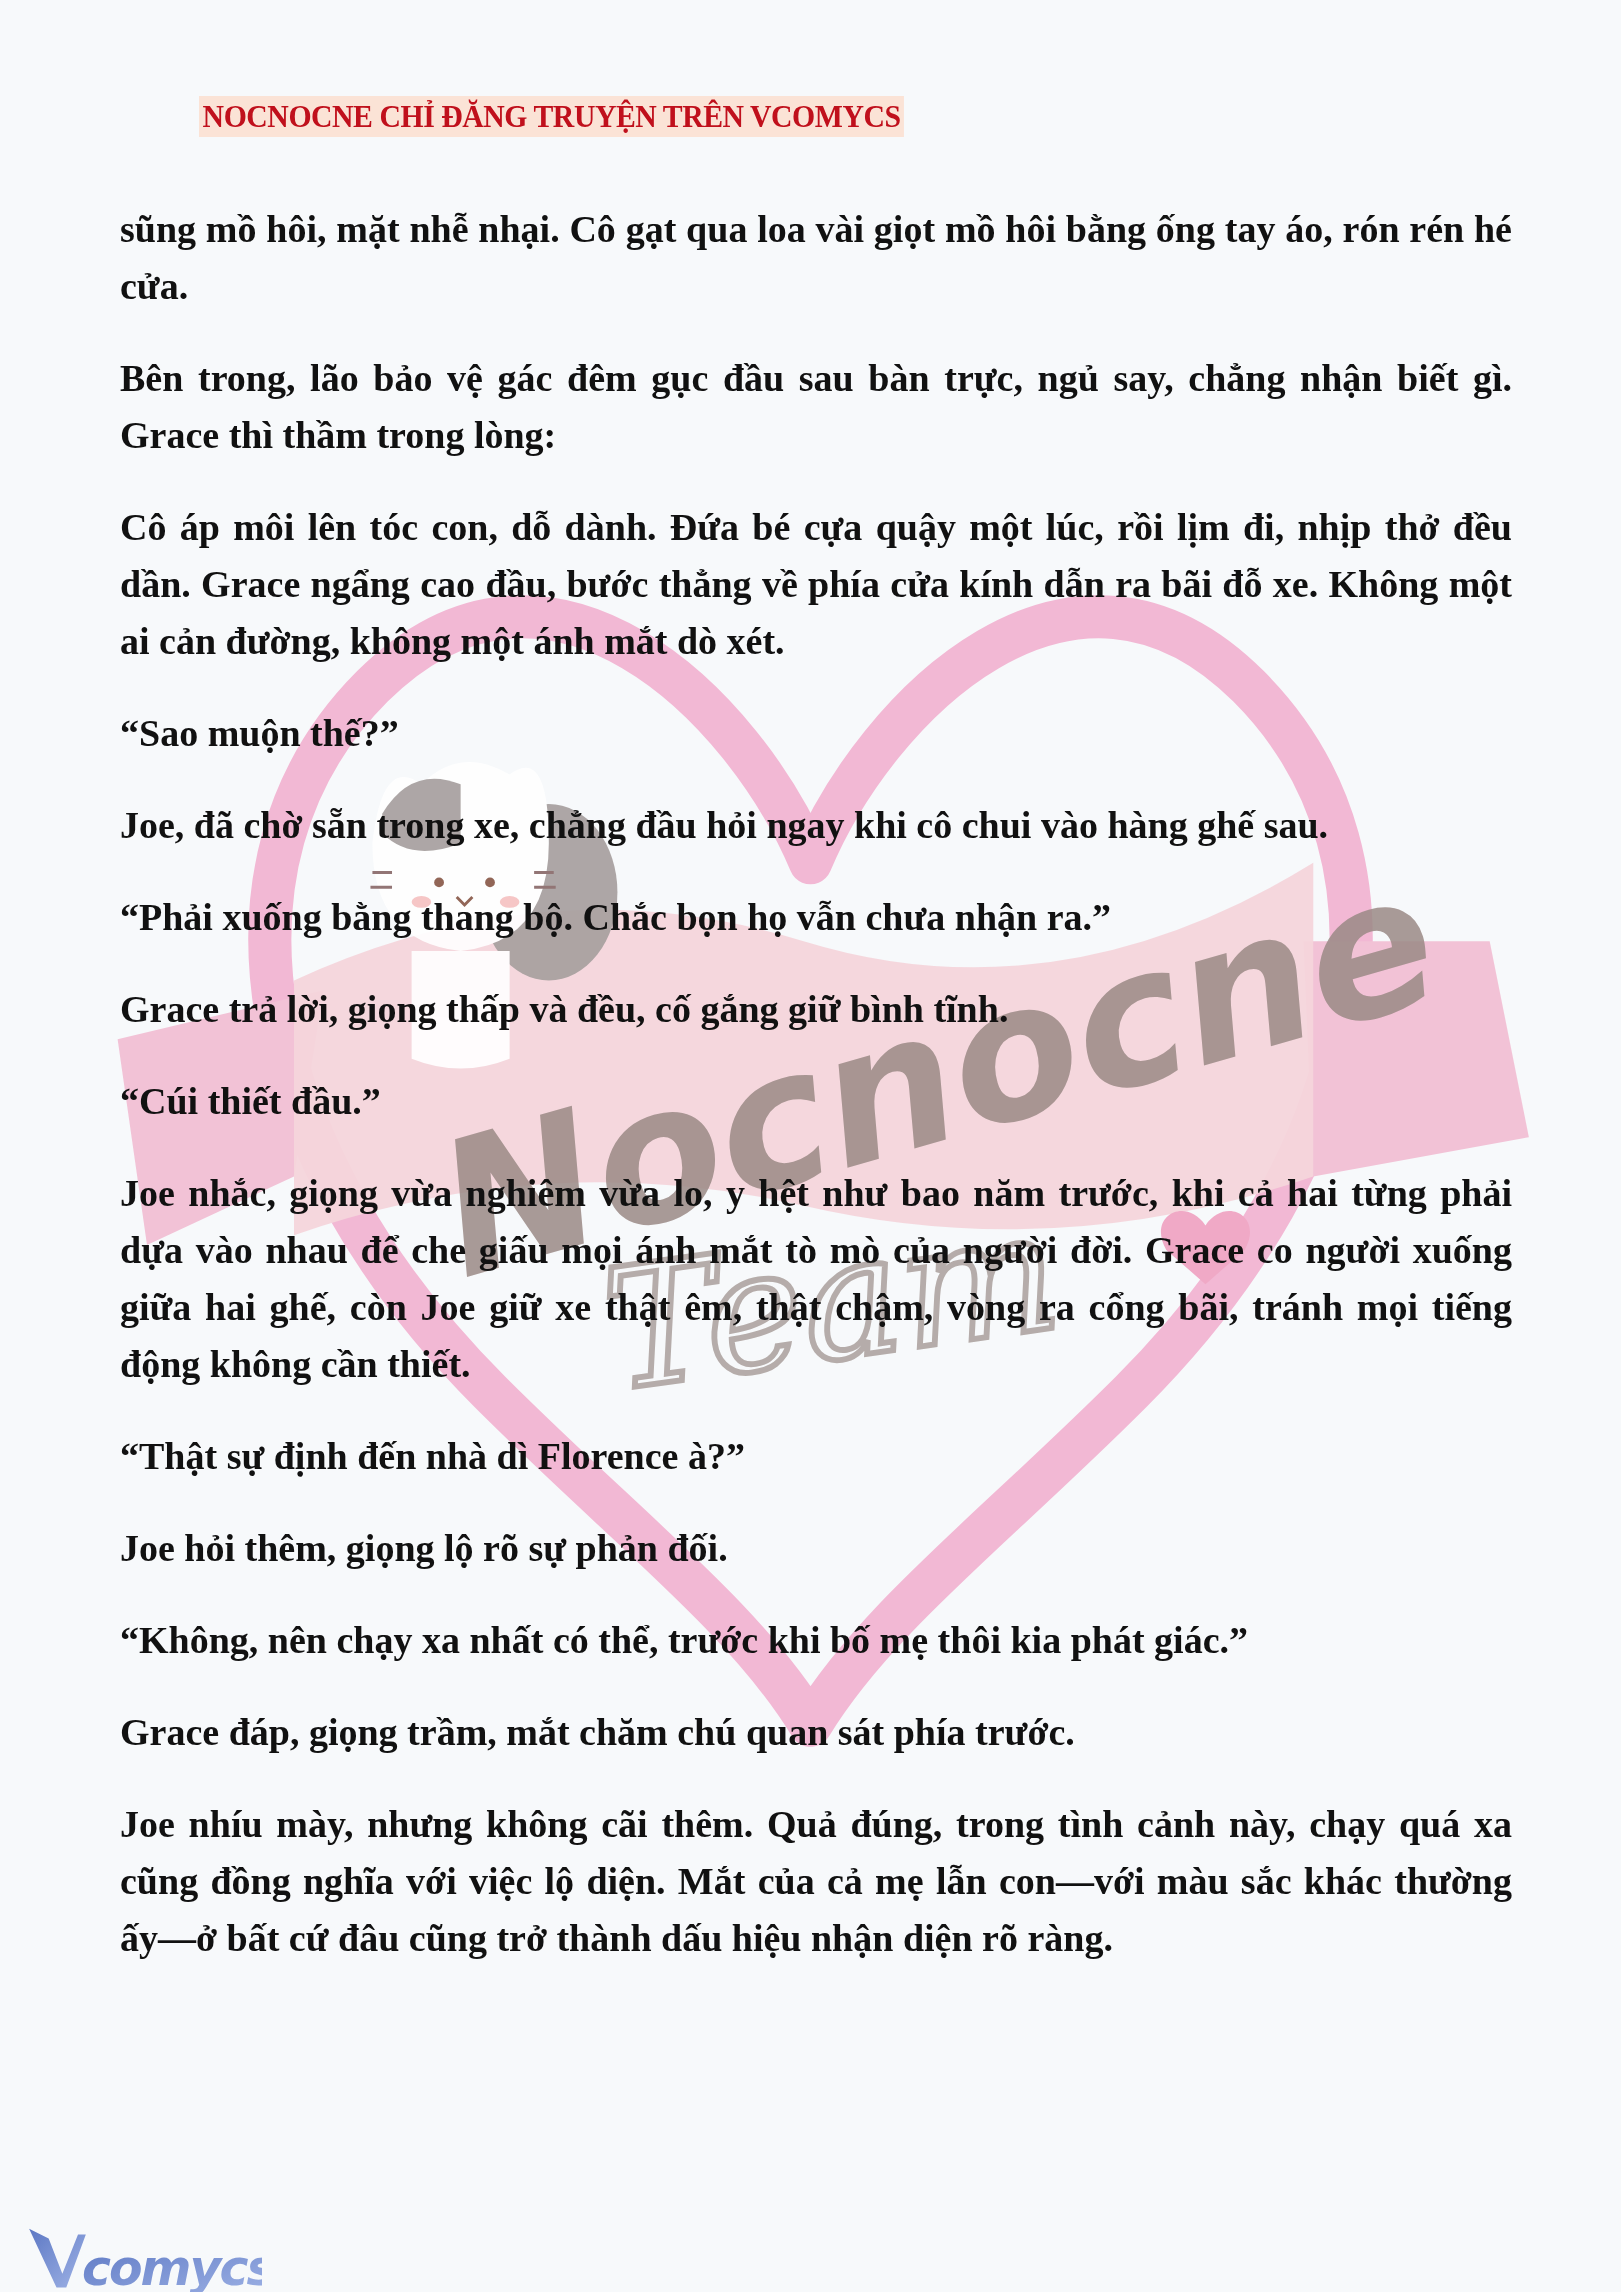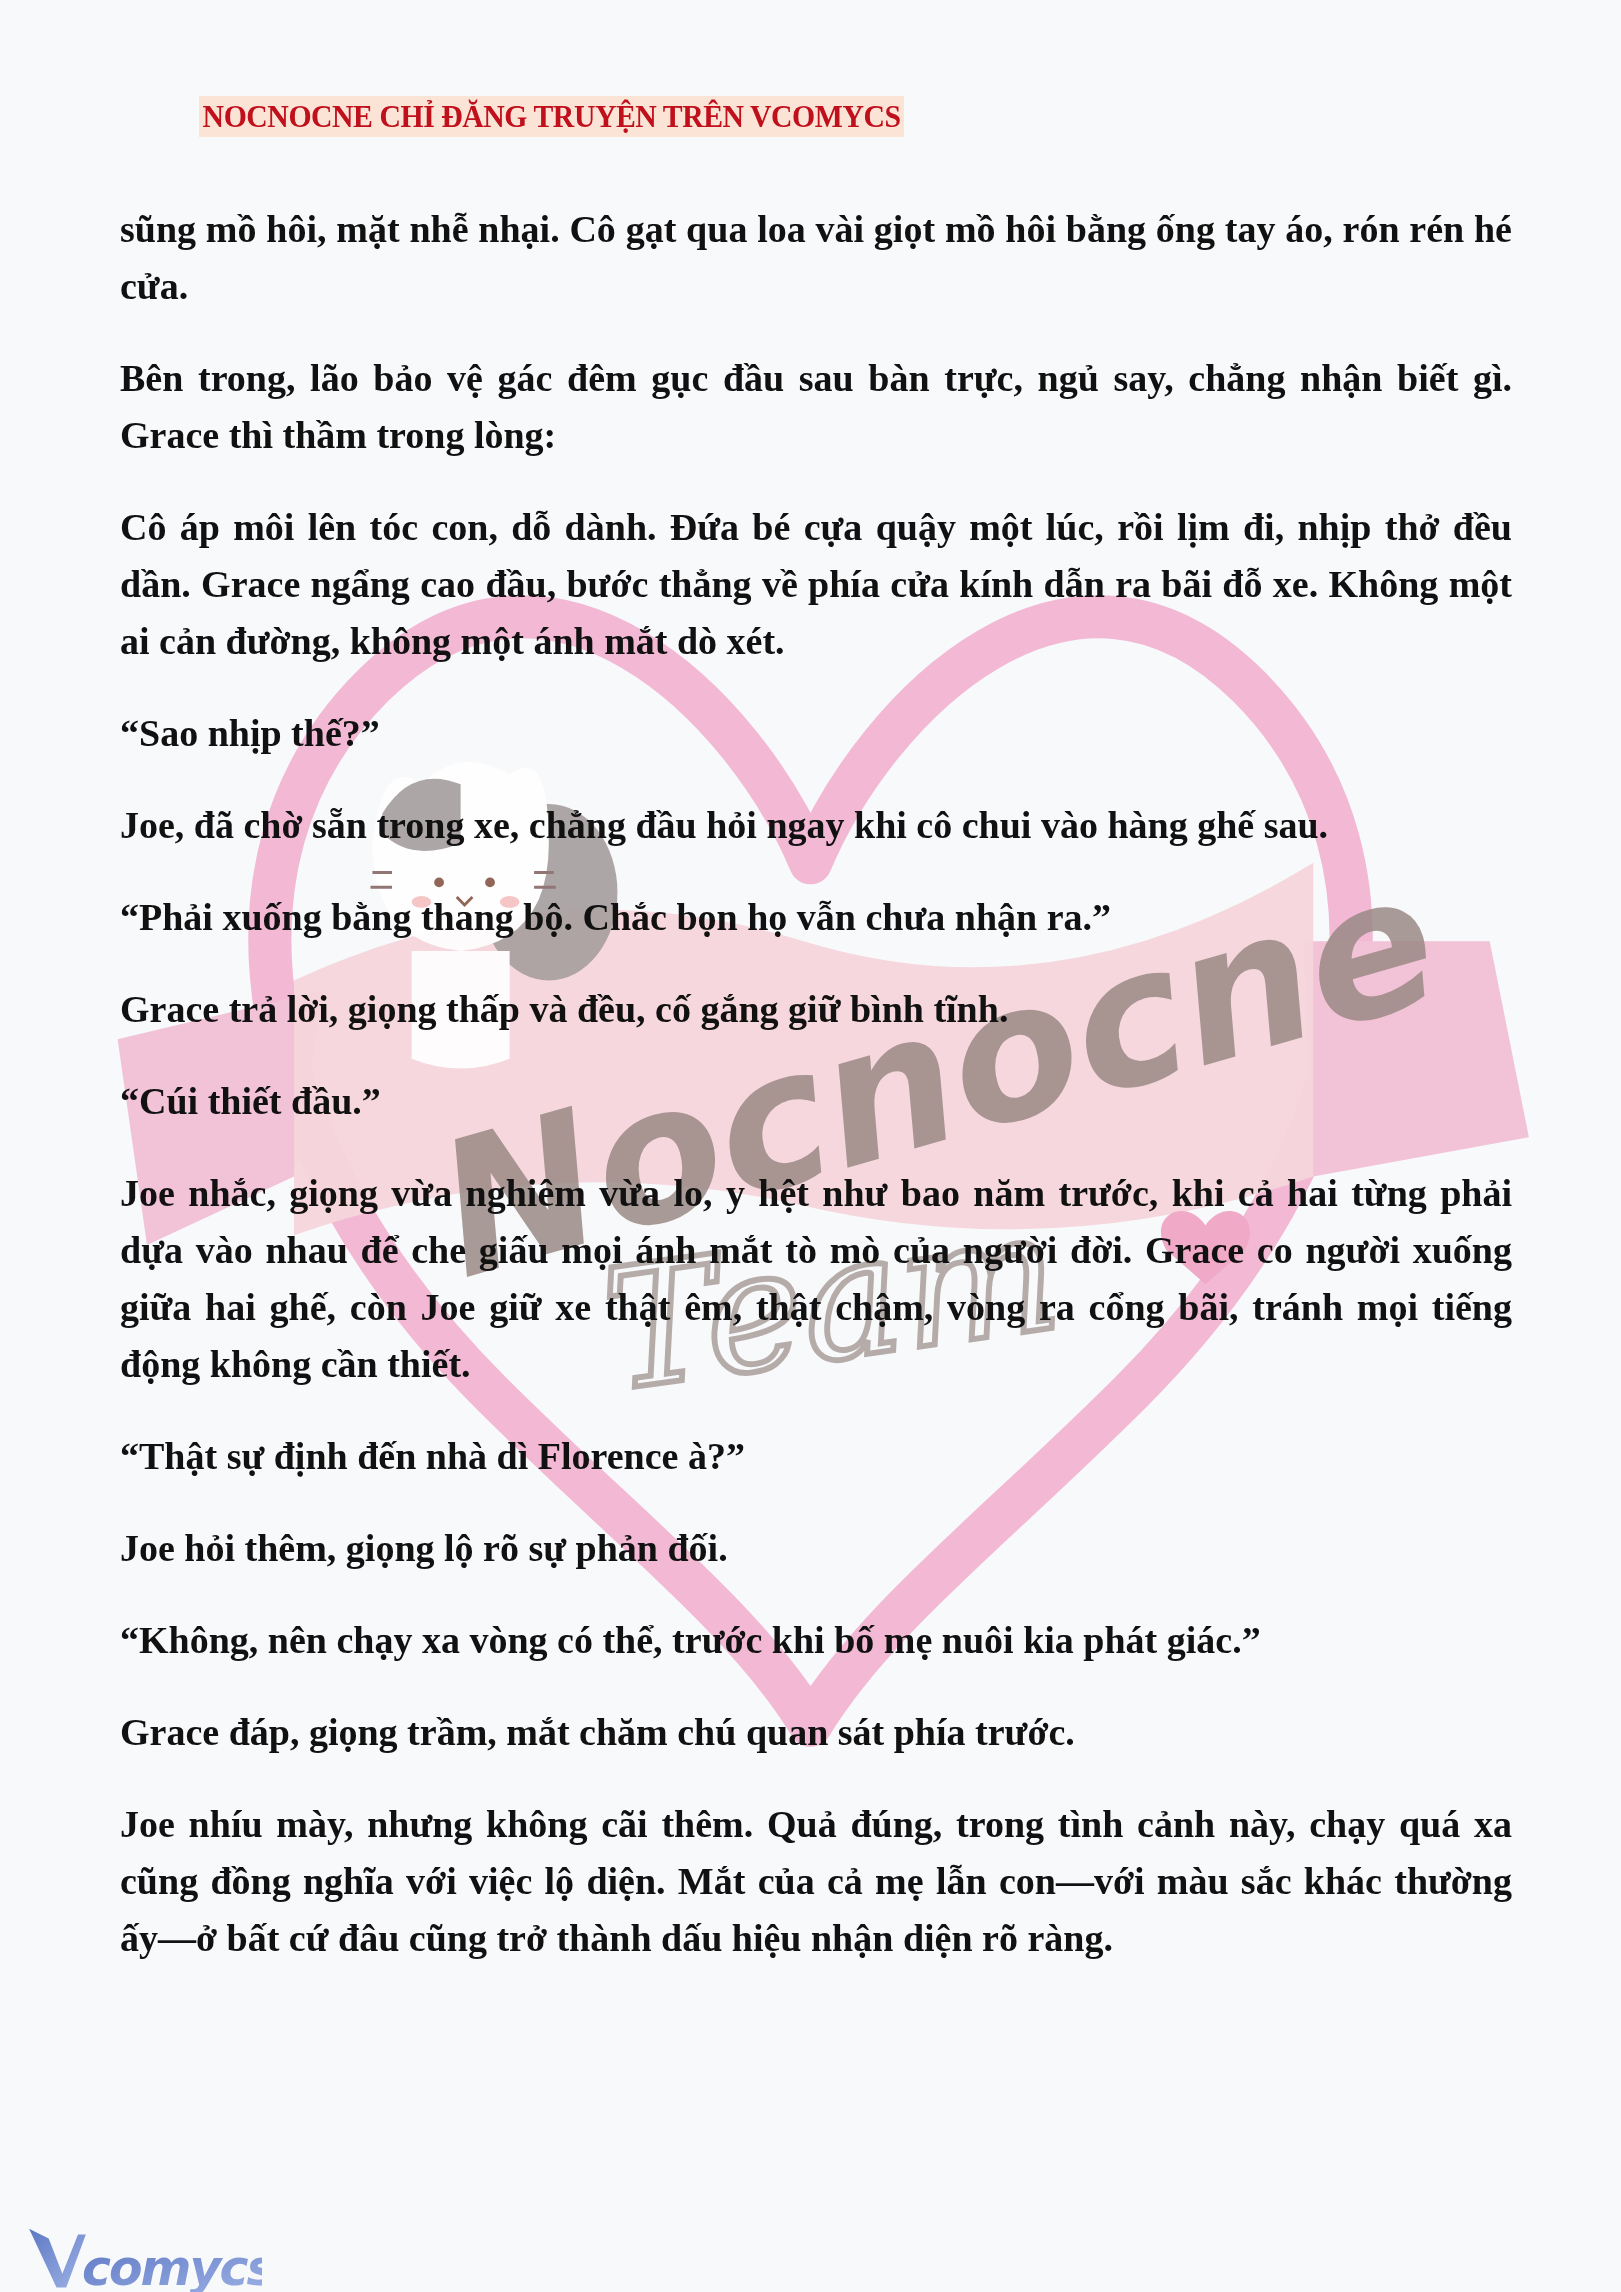--- a/index.html
+++ b/index.html
@@ -57,29 +57,29 @@
   <text x="430" y="1200" transform="rotate(-16 820 1100)" font-family="DejaVu Sans, sans-serif" font-weight="bold" font-style="italic" font-size="190" fill="#9b8a86" opacity="0.85">Nocnocne</text>
   <text x="620" y="1390" transform="rotate(-8 820 1350)" font-family="DejaVu Serif, serif" font-style="italic" font-size="170" fill="none" stroke="#a59a96" stroke-width="6" opacity="0.8">Team</text>
 </svg>
 
 <div class="header">NOCNOCNE CHỈ ĐĂNG TRUYỆN TRÊN VCOMYCS</div>
 
 <div class="content">
   <p class="para">sũng mồ hôi, mặt nhễ nhại. Cô gạt qua loa vài giọt mồ hôi bằng ống tay áo, rón rén hé cửa.</p>
   <p class="para">Bên trong, lão bảo vệ gác đêm gục đầu sau bàn trực, ngủ say, chẳng nhận biết gì. Grace thì thầm trong lòng:</p>
   <p class="para">Cô áp môi lên tóc con, dỗ dành. Đứa bé cựa quậy một lúc, rồi lịm đi, nhịp thở đều dần. Grace ngẩng cao đầu, bước thẳng về phía cửa kính dẫn ra bãi đỗ xe. Không một ai cản đường, không một ánh mắt dò xét.</p>
-  <p class="para">“Sao nhịp thế?”</p>
+  <p class="para">“Sao muộn thế?”</p>
   <p class="para">Joe, đã chờ sẵn trong xe, chẳng đầu hỏi ngay khi cô chui vào hàng ghế sau.</p>
   <p class="para">“Phải xuống bằng thang bộ. Chắc bọn họ vẫn chưa nhận ra.”</p>
   <p class="para">Grace trả lời, giọng thấp và đều, cố gắng giữ bình tĩnh.</p>
   <p class="para">“Cúi thiết đầu.”</p>
   <p class="para">Joe nhắc, giọng vừa nghiêm vừa lo, y hệt như bao năm trước, khi cả hai từng phải dựa vào nhau để che giấu mọi ánh mắt tò mò của người đời. Grace co người xuống giữa hai ghế, còn Joe giữ xe thật êm, thật chậm, vòng ra cổng bãi, tránh mọi tiếng động không cần thiết.</p>
   <p class="para">“Thật sự định đến nhà dì Florence à?”</p>
   <p class="para">Joe hỏi thêm, giọng lộ rõ sự phản đối.</p>
-  <p class="para">“Không, nên chạy xa vòng có thể, trước khi bố mẹ nuôi kia phát giác.”</p>
+  <p class="para">“Không, nên chạy xa nhất có thể, trước khi bố mẹ thôi kia phát giác.”</p>
   <p class="para">Grace đáp, giọng trầm, mắt chăm chú quan sát phía trước.</p>
   <p class="para">Joe nhíu mày, nhưng không cãi thêm. Quả đúng, trong tình cảnh này, chạy quá xa cũng đồng nghĩa với việc lộ diện. Mắt của cả mẹ lẫn con—với màu sắc khác thường ấy—ở bất cứ đâu cũng trở thành dấu hiệu nhận diện rõ ràng.</p>
 </div>
 
 <div class="footer-logo">
   <svg width="235" height="88" viewBox="0 0 240 90" xmlns="http://www.w3.org/2000/svg">
     <defs>
       <linearGradient id="lg" x1="0" y1="0" x2="1" y2="1">
         <stop offset="0" stop-color="#5d78c4"></stop>
         <stop offset="1" stop-color="#9fb3e6"></stop>

